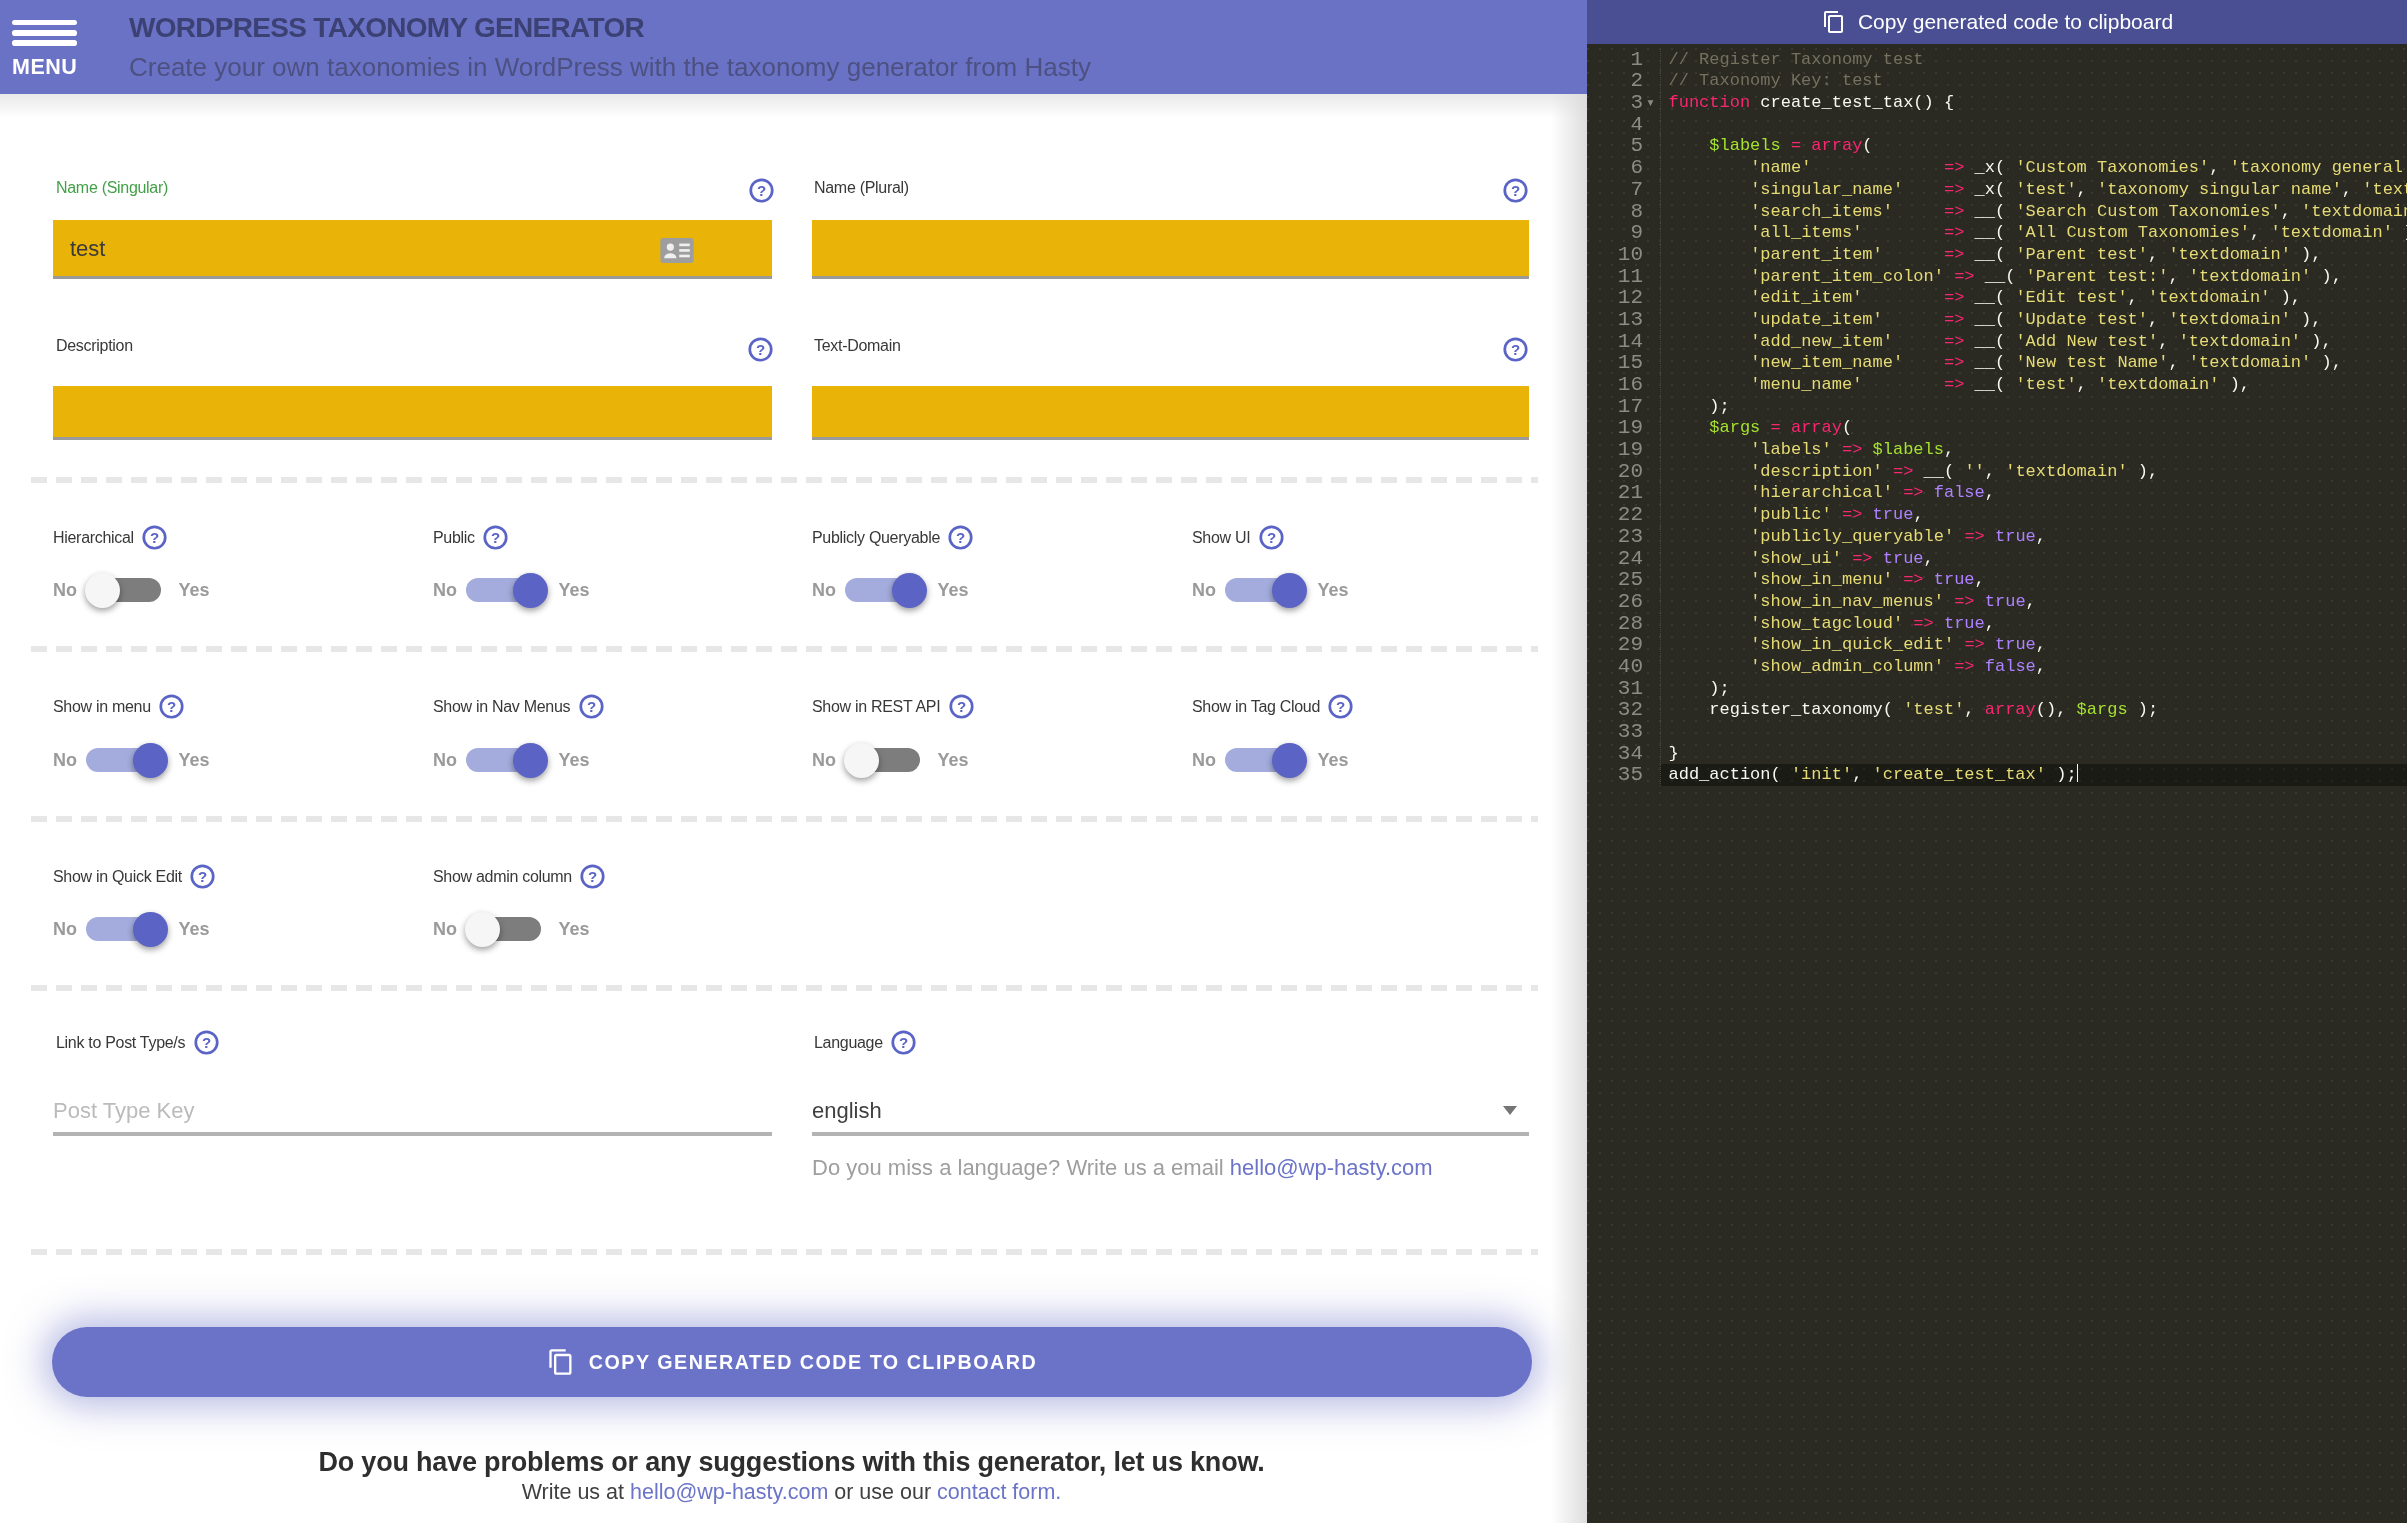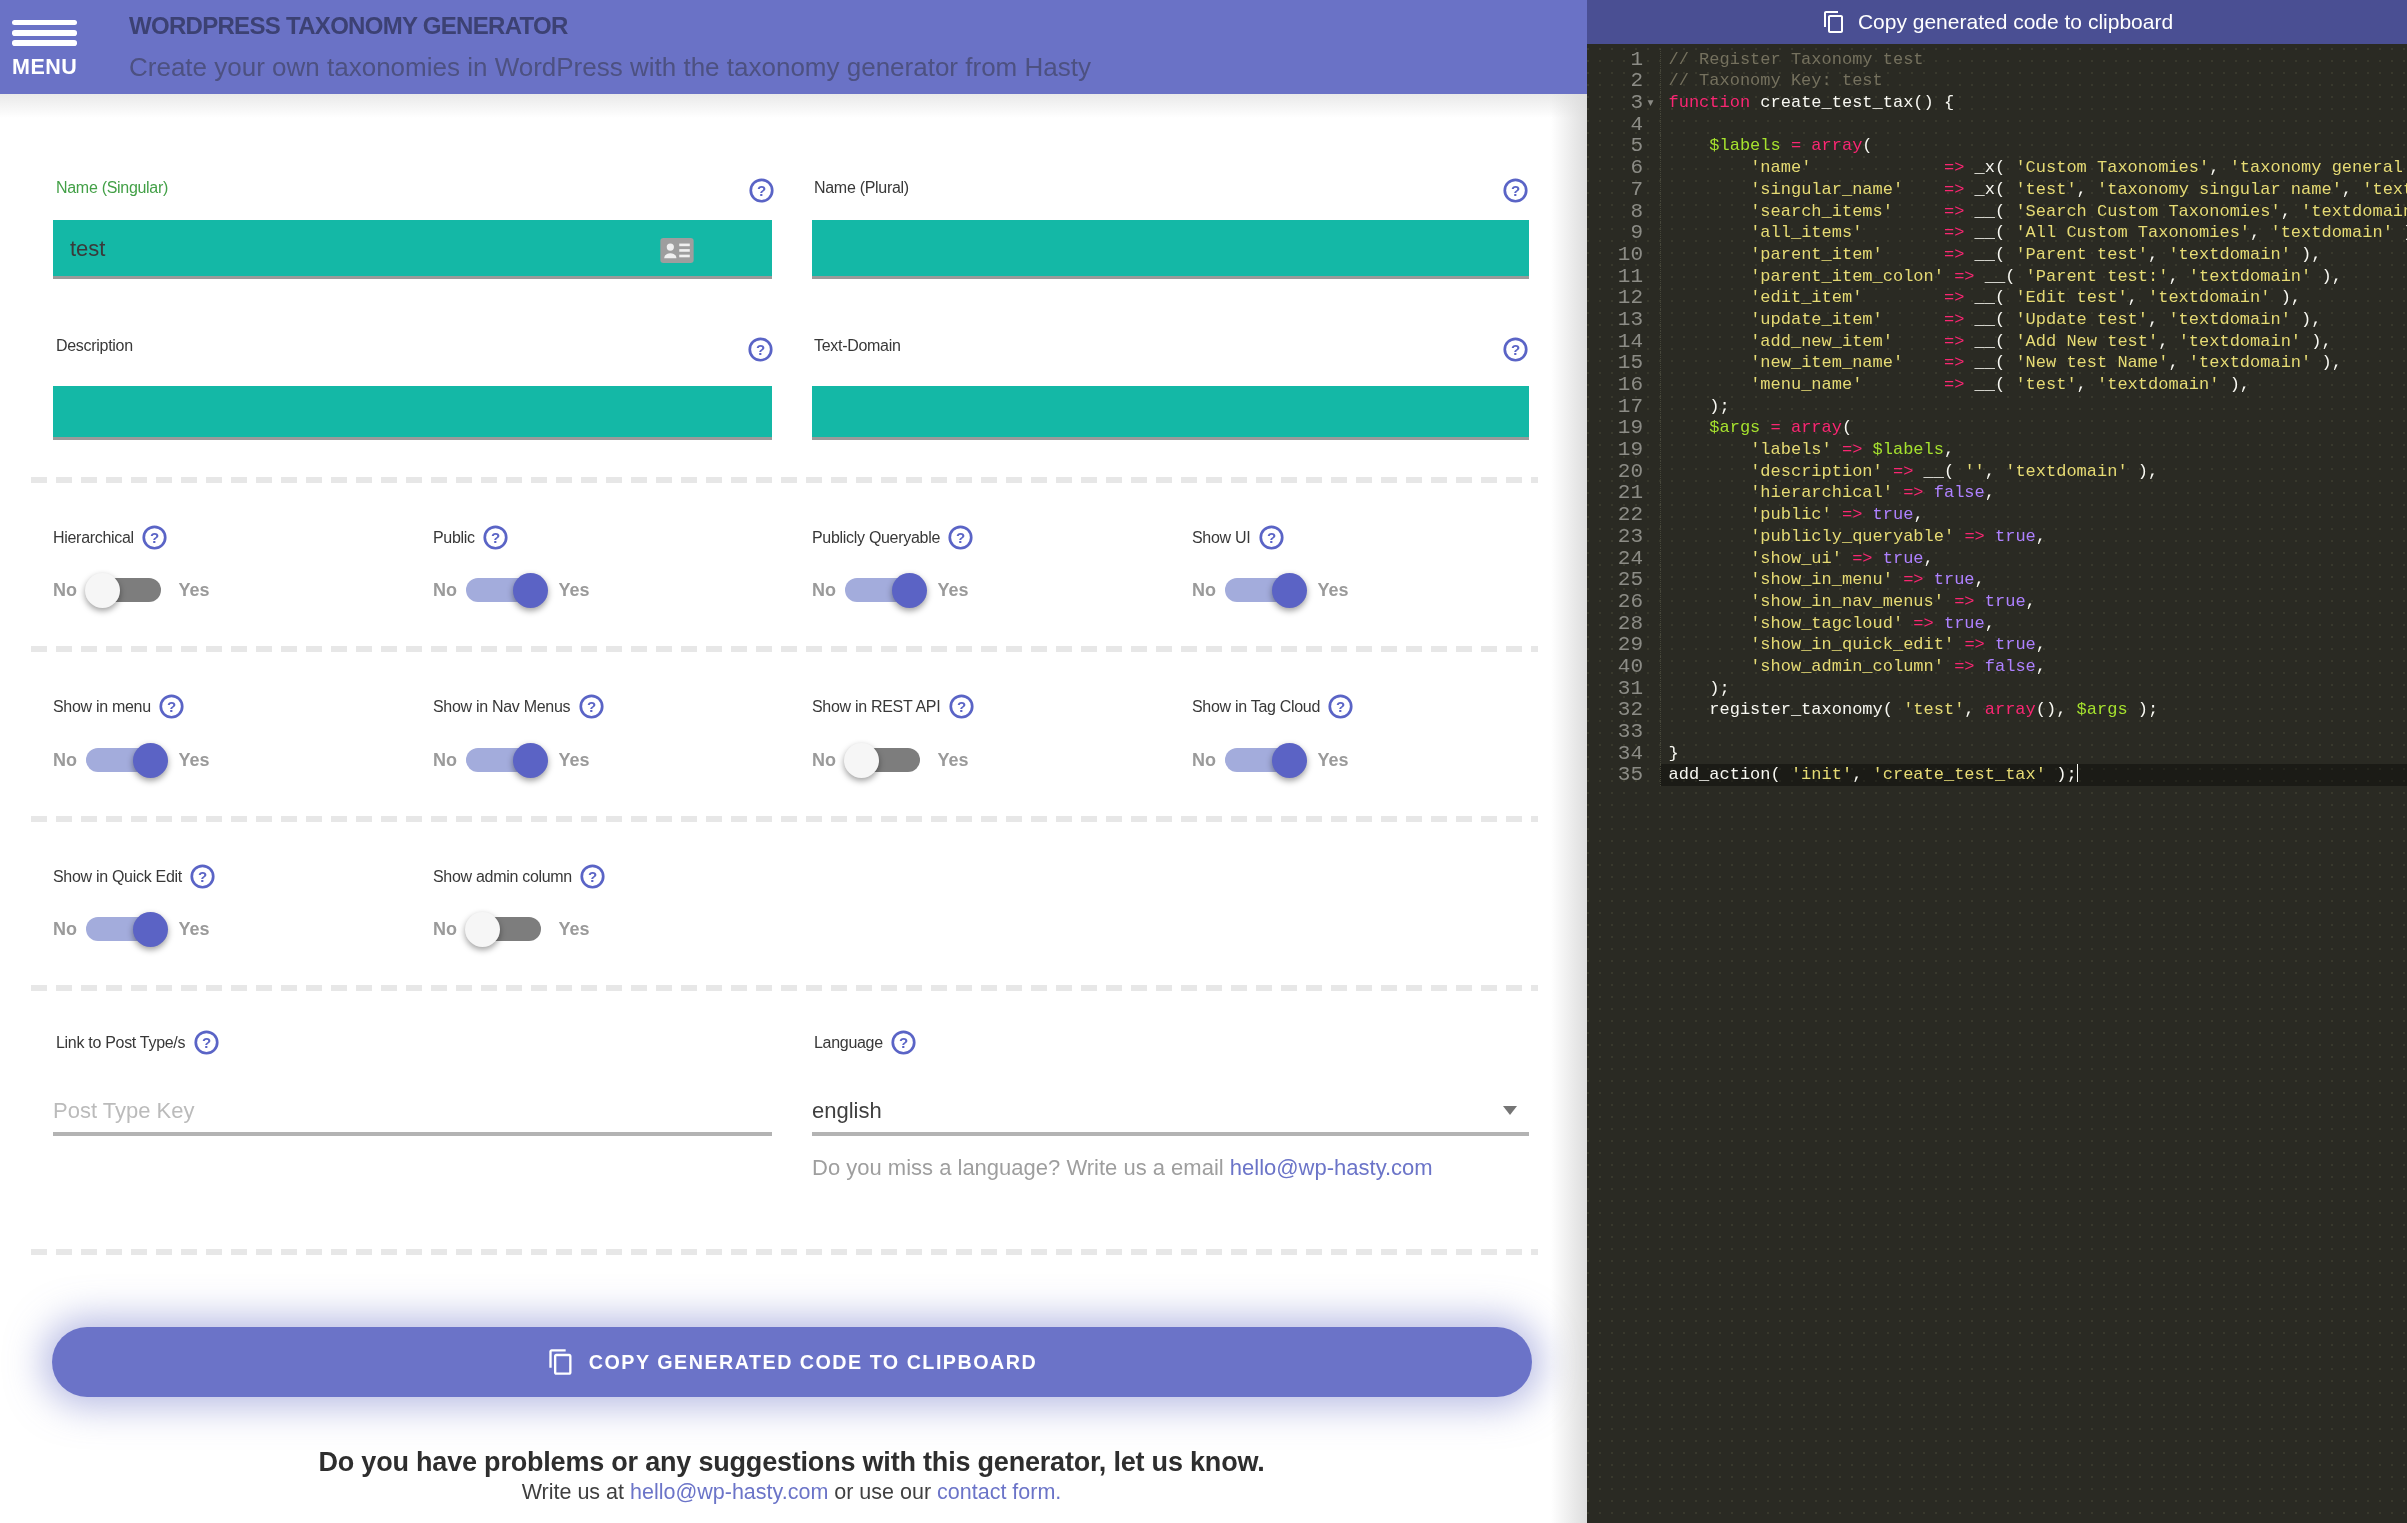--- a/index.html
+++ b/index.html
@@ -3,31 +3,31 @@
 *{margin:0;padding:0;box-sizing:border-box}
 i,em{font-style:normal}
 html,body{width:2408px;height:1523px;overflow:hidden;background:#fff;
   font-family:"Liberation Sans",sans-serif;position:relative}
 .abs{position:absolute}
 
 #bar{left:0;top:0;width:1587px;height:94px;background:#6a72c6}
 #burger{left:12px;top:19.7px;width:65px}
 #burger div{height:5.6px;background:#fff;border-radius:2.8px;margin-bottom:4.7px}
 #menutxt{left:12px;top:55px;color:#fff;font-size:21.5px;font-weight:700;letter-spacing:0.5px}
-#title{left:129px;top:12px;font-size:24px;font-weight:700;color:#3c4173;letter-spacing:-0.7px}
+#title{left:129px;top:12px;font-size:28px;font-weight:700;color:#3c4173;letter-spacing:-0.7px}
 #subtitle{left:129px;top:52px;font-size:26px;color:#4d5181}
 #barshadow{left:0;top:94px;width:1587px;height:24px;
   background:linear-gradient(#e9e9e9,rgba(255,255,255,0))}
 #rshadow{left:1551px;top:94px;width:37px;height:1430px;
   background:linear-gradient(90deg,rgba(255,255,255,0),#dcdcdc)}
 
 .lab{font-size:16px;font-weight:400;color:#383838;white-space:nowrap;letter-spacing:-0.3px}
 .green{color:#43a047}
 .help{width:25px;height:25px;flex:none}
-.inp{background:#14b8a6;border-bottom:3.7px solid #9a9a9a}
+.inp{background:#eab308;border-bottom:3.7px solid #9a9a9a}
 .sep{height:5.6px;background:repeating-linear-gradient(90deg,#e7e7e7 0 16px,rgba(255,255,255,0) 16px 25px)}
 .ph{font-size:22px;color:#bbbbbb}
 .uline{height:3.7px;background:#b3b3b3}
 .row{display:flex;align-items:center;height:25px}
 .row .help{margin-left:8.4px}
 
 .tg{display:flex;align-items:center;height:35px}
 .tg span{font-size:18px;font-weight:700;color:#9a9a9a}
 .sw{position:relative;width:75px;height:35px;margin-left:9.4px;margin-right:17px;flex:none}
 .sw .tr{position:absolute;left:0;right:0;top:5.2px;height:24px;border-radius:12px}

